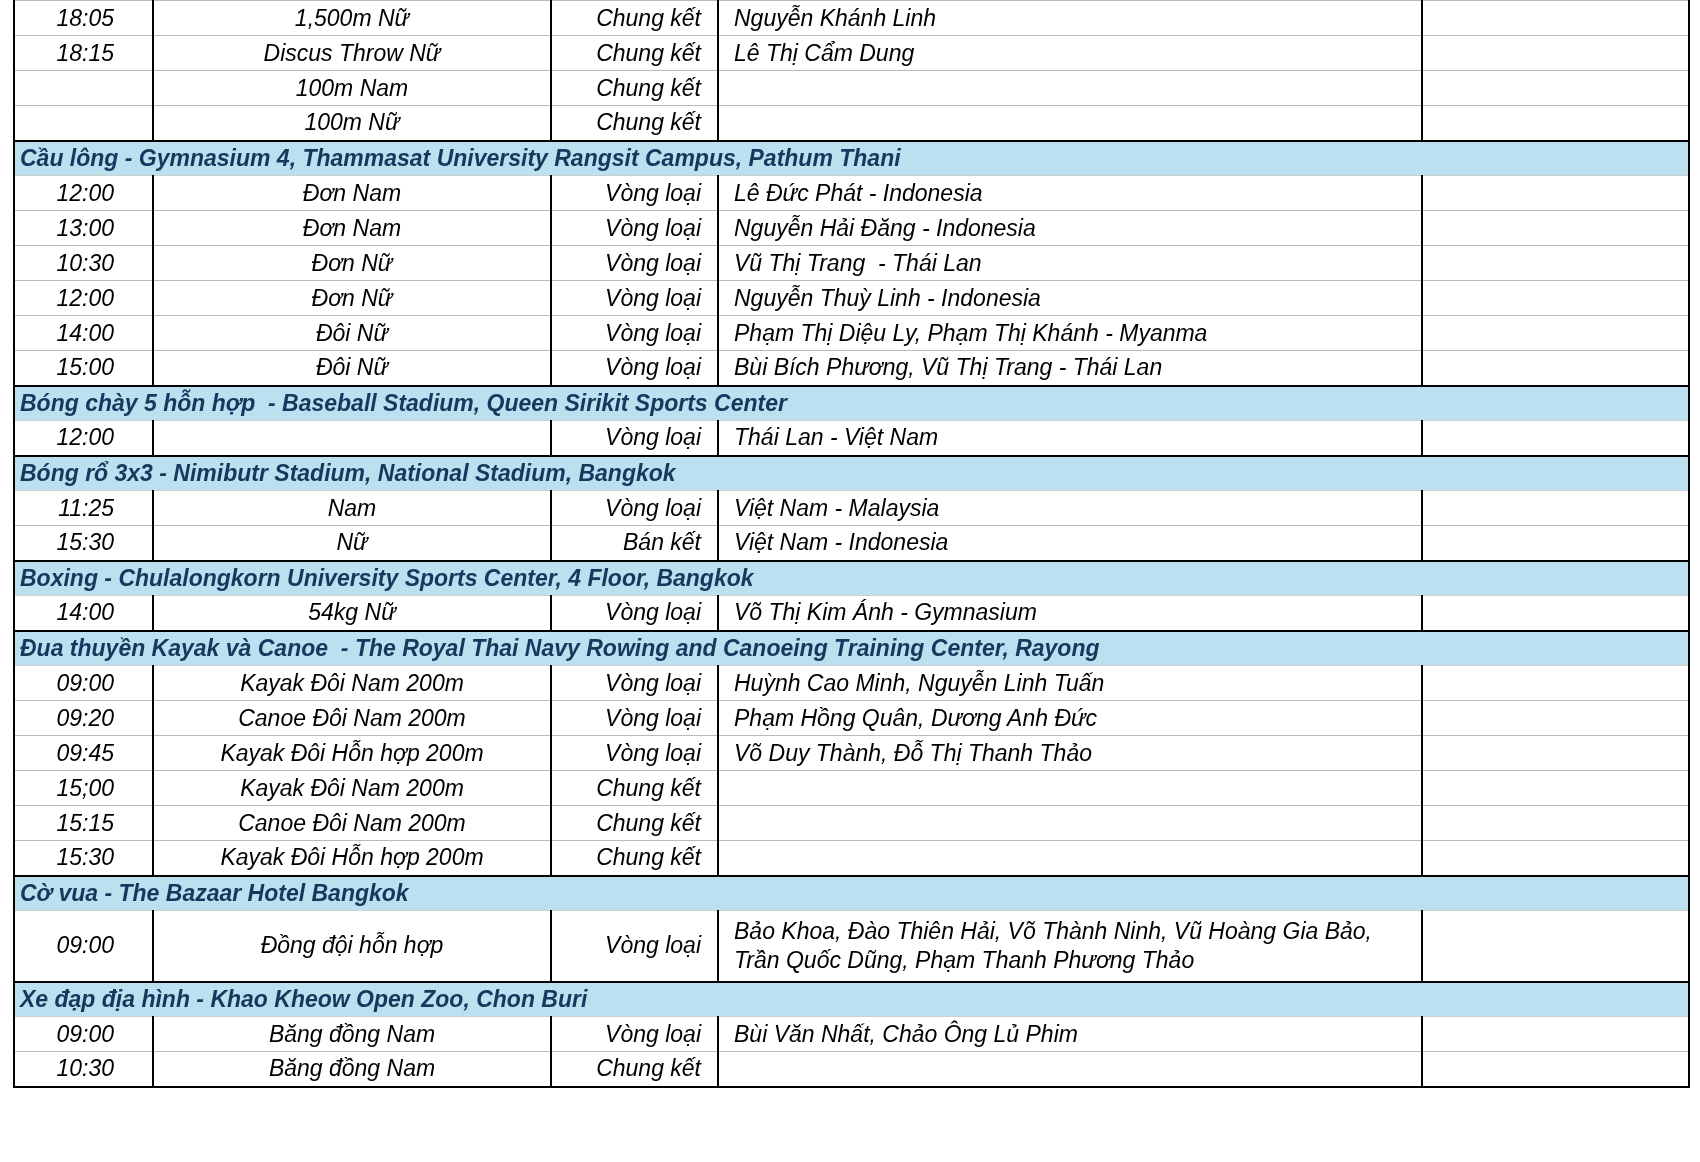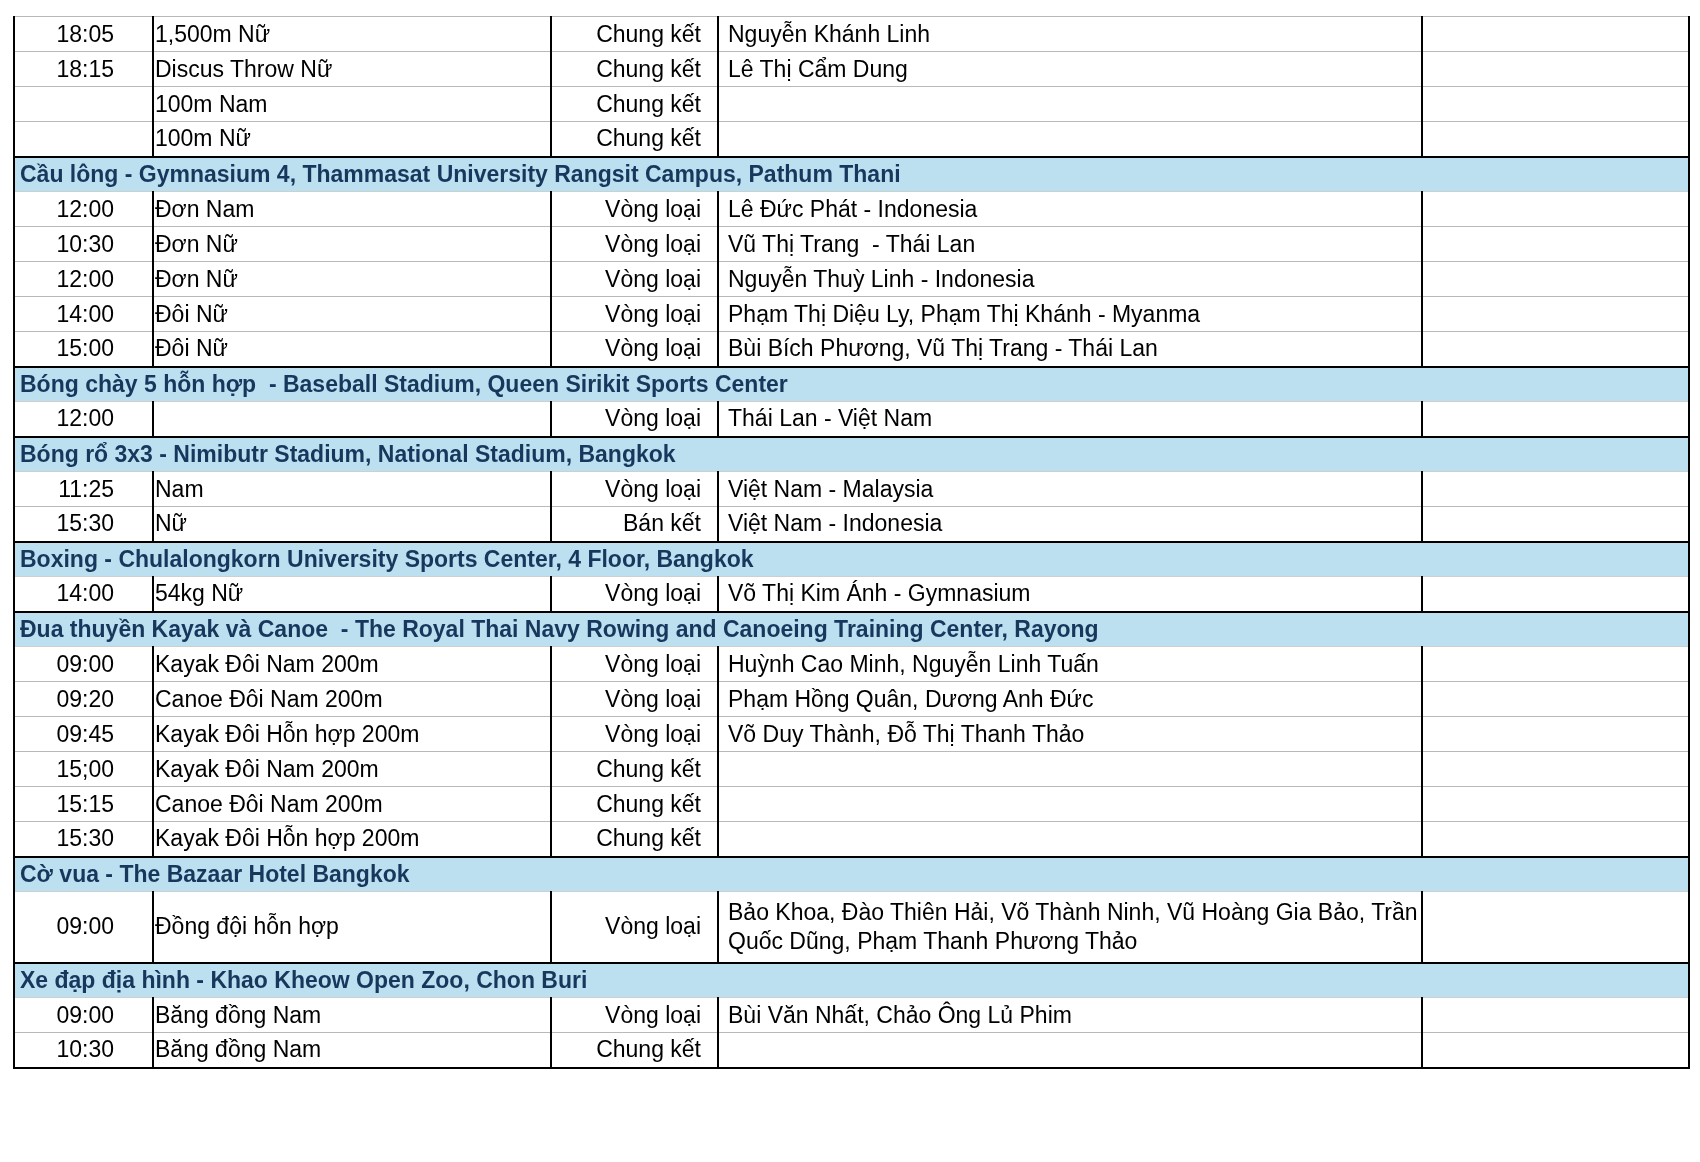--- a/index.html
+++ b/index.html
@@ -7,21 +7,22 @@
     padding: 0;
     width: 1700px;
     height: 1162px;
     background: #ffffff;
     overflow: hidden;
     font-family: "Liberation Sans", sans-serif;
   }
   .sheet {
     position: absolute;
     left: 13px;
-    top: 16px;
+    top: 0;
+    font-style: italic;
   }
   table.schedule {
     border-collapse: collapse;
     table-layout: fixed;
     width: 1675px;
     border-left: 2px solid var(--border, #000);
     border-right: 2px solid var(--border, #000);
     border-bottom: 2px solid var(--border, #000);
     border-top: 1px solid #9a9a9a;
   }
@@ -37,30 +38,31 @@
   }
   td.c-time {
     text-align: right;
     padding-right: 38px;
     border-right: 2px solid var(--border, #000);
     white-space: pre;
   }
   td.c-event {
     border-right: 2px solid var(--border, #000);
     white-space: pre;
+    text-align: center;
   }
   td.c-round {
     text-align: right;
     padding-right: 16px;
     border-right: 2px solid var(--border, #000);
     white-space: pre;
     border-radius: 12px;
   }
   td.c-athletes {
-    padding-left: 9px;
+    padding-left: 15px;
     border-right: 2px solid var(--border, #000);
     white-space: pre-wrap;
   }
   td.c-notes {
     white-space: pre;
   }
   tr.tall td {
     height: 71px;
   }
   tr.section-header td {
@@ -118,20 +120,27 @@
           <td colspan="5">Cầu lông - Gymnasium 4, Thammasat University Rangsit Campus, Pathum Thani</td>
         </tr>
         <tr>
           <td class="c-time">12:00</td>
           <td class="c-event">Đơn Nam</td>
           <td class="c-round">Vòng loại</td>
           <td class="c-athletes">Lê Đức Phát - Indonesia</td>
           <td class="c-notes"></td>
         </tr>
         <tr>
+          <td class="c-time">13:00</td>
+          <td class="c-event">Đơn Nam</td>
+          <td class="c-round">Vòng loại</td>
+          <td class="c-athletes">Nguyễn Hải Đăng - Indonesia</td>
+          <td class="c-notes"></td>
+        </tr>
+        <tr>
           <td class="c-time">10:30</td>
           <td class="c-event">Đơn Nữ</td>
           <td class="c-round">Vòng loại</td>
           <td class="c-athletes">Vũ Thị Trang  - Thái Lan</td>
           <td class="c-notes"></td>
         </tr>
         <tr>
           <td class="c-time">12:00</td>
           <td class="c-event">Đơn Nữ</td>
           <td class="c-round">Vòng loại</td>

